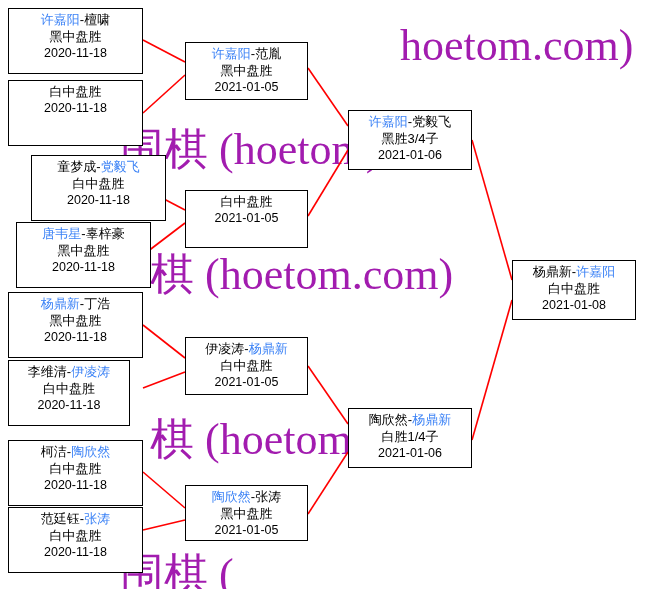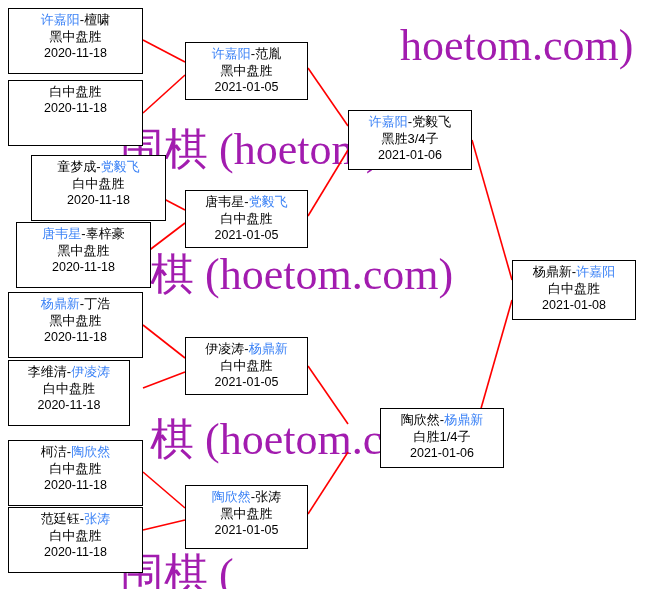--- a/index.html
+++ b/index.html
@@ -131,40 +131,39 @@
       <div class="line"><span class="blk">范廷钰</span><span class="blk">-</span><span class="red">张涛</span></div>
       <div class="line">白中盘胜</div>
       <div class="line date">2020-11-18</div>
     </div>
     <div class="node" style="left: 185px; top: 42px; width: 123px; height: 58px;">
       <div class="line"><span class="red">许嘉阳</span><span class="blk">-</span><span class="blk">范胤</span></div>
       <div class="line">黑中盘胜</div>
       <div class="line date">2021-01-05</div>
     </div>
     <div class="node" style="left: 185px; top: 190px; width: 123px; height: 58px;">
-      <div class="line"><span class="blk">唐韦星</span><span class="blk">-</span><span class="red">党毅飞</span></div>
       <div class="line">白中盘胜</div>
       <div class="line date">2021-01-05</div>
     </div>
     <div class="node" style="left: 185px; top: 337px; width: 123px; height: 58px;">
       <div class="line"><span class="blk">伊凌涛</span><span class="blk">-</span><span class="red">杨鼎新</span></div>
       <div class="line">白中盘胜</div>
       <div class="line date">2021-01-05</div>
     </div>
-    <div class="node" style="left: 185px; top: 485px; width: 123px; height: 64px;">
+    <div class="node" style="left: 185px; top: 485px; width: 123px; height: 56px;">
       <div class="line"><span class="red">陶欣然</span><span class="blk">-</span><span class="blk">张涛</span></div>
       <div class="line">黑中盘胜</div>
       <div class="line date">2021-01-05</div>
     </div>
     <div class="node" style="left: 348px; top: 110px; width: 124px; height: 60px;">
       <div class="line"><span class="red">许嘉阳</span><span class="blk">-</span><span class="blk">党毅飞</span></div>
       <div class="line">黑胜3/4子</div>
       <div class="line date">2021-01-06</div>
     </div>
-    <div class="node" style="left: 348px; top: 408px; width: 124px; height: 60px; margin-left: 32px;">
+    <div class="node" style="left: 348px; top: 408px; width: 124px; height: 60px;">
       <div class="line"><span class="blk">陶欣然</span><span class="blk">-</span><span class="red">杨鼎新</span></div>
       <div class="line">白胜1/4子</div>
       <div class="line date">2021-01-06</div>
     </div>
     <div class="node" style="left: 512px; top: 260px; width: 124px; height: 60px;">
       <div class="line"><span class="blk">杨鼎新</span><span class="blk">-</span><span class="red">许嘉阳</span></div>
       <div class="line">白中盘胜</div>
       <div class="line date">2021-01-08</div>
     </div>
   </div>

